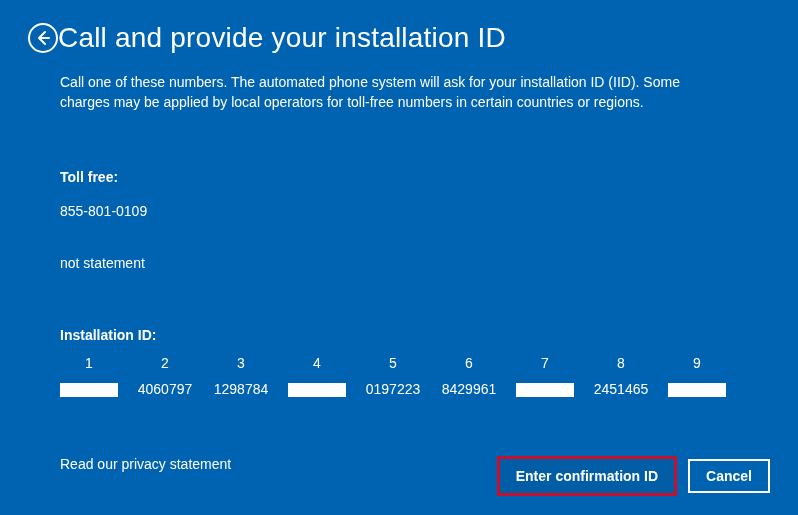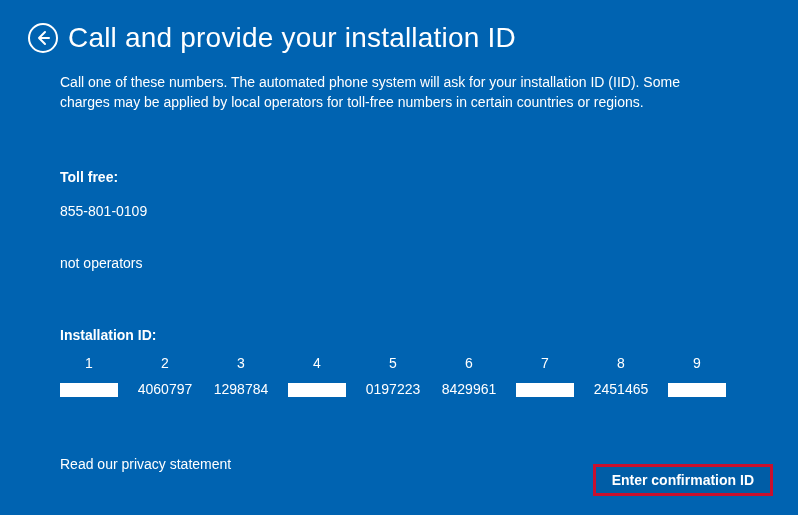--- a/index.html
+++ b/index.html
@@ -24,21 +24,20 @@
     display: flex;
     align-items: center;
     justify-content: center;
     cursor: pointer;
     flex-shrink: 0;
   }
   .back-btn svg { display: block; }
   .title {
     font-size: 28px;
     font-weight: 300;
-    margin-left: 10px;
     letter-spacing: 0.2px;
   }
   .content {
     padding: 18px 60px 0 60px;
   }
   .desc {
     font-size: 14px;
     line-height: 1.45;
     font-weight: 400;
     max-width: 670px;
@@ -92,21 +91,21 @@
   }
   .footer {
     position: absolute;
     bottom: 22px;
     right: 28px;
     display: flex;
     align-items: center;
     gap: 14px;
   }
   .btn {
-    height: 26px;
+    height: 34px;
     padding: 0 16px;
     background: transparent;
     border: 2px solid #ffffff;
     color: #ffffff;
     font-family: inherit;
     font-size: 14px;
     font-weight: 600;
     cursor: pointer;
     display: flex;
     align-items: center;
@@ -133,21 +132,21 @@
 
 <div class="content">
   <p class="desc">Call one of these numbers. The automated phone system will ask for your installation ID (IID). Some charges may be applied by local operators for toll-free numbers in certain countries or regions.</p>
 
   <div class="section">
     <div class="label-bold">Toll free:</div>
     <div class="value">855-801-0109</div>
   </div>
 
   <div class="section toll">
-    <div class="value">not operators</div>
+    <div class="value">not statement</div>
   </div>
 
   <div class="section idsec">
     <div class="label-bold">Installation ID:</div>
     <div class="id-grid">
       <div class="id-row" id="id-head">
           <div class="id-col id-num">1</div>
           <div class="id-col id-num">2</div>
           <div class="id-col id-num">3</div>
           <div class="id-col id-num">4</div>
@@ -187,13 +186,14 @@
           </div>
         </div>
     </div>
   </div>
 
   <div class="privacy">Read our privacy statement</div>
 </div>
 
 <div class="footer">
   <button class="btn primary">Enter confirmation ID</button>
+  <button class="btn">Cancel</button>
 </div>
 
 </body></html>

